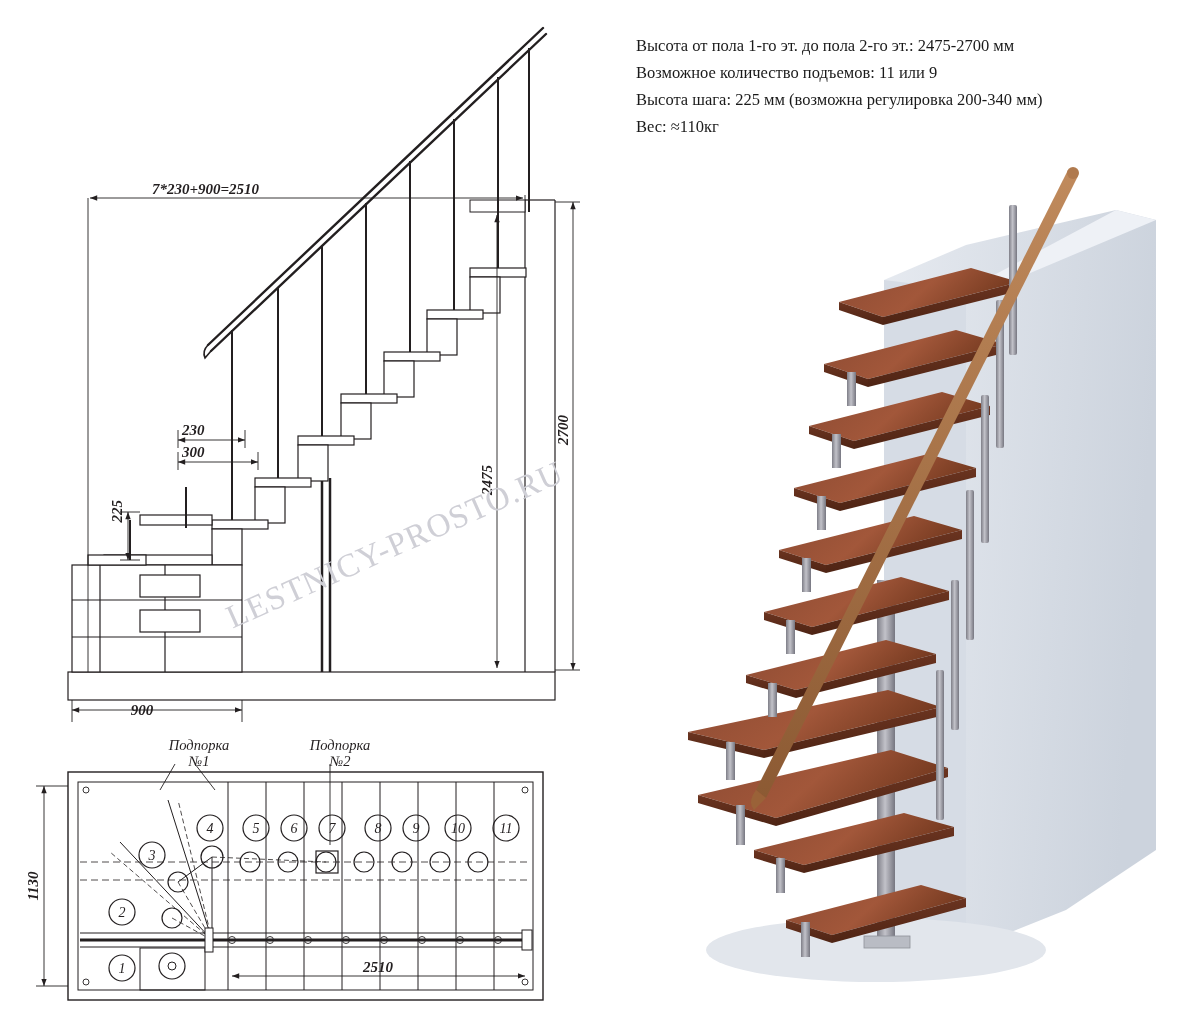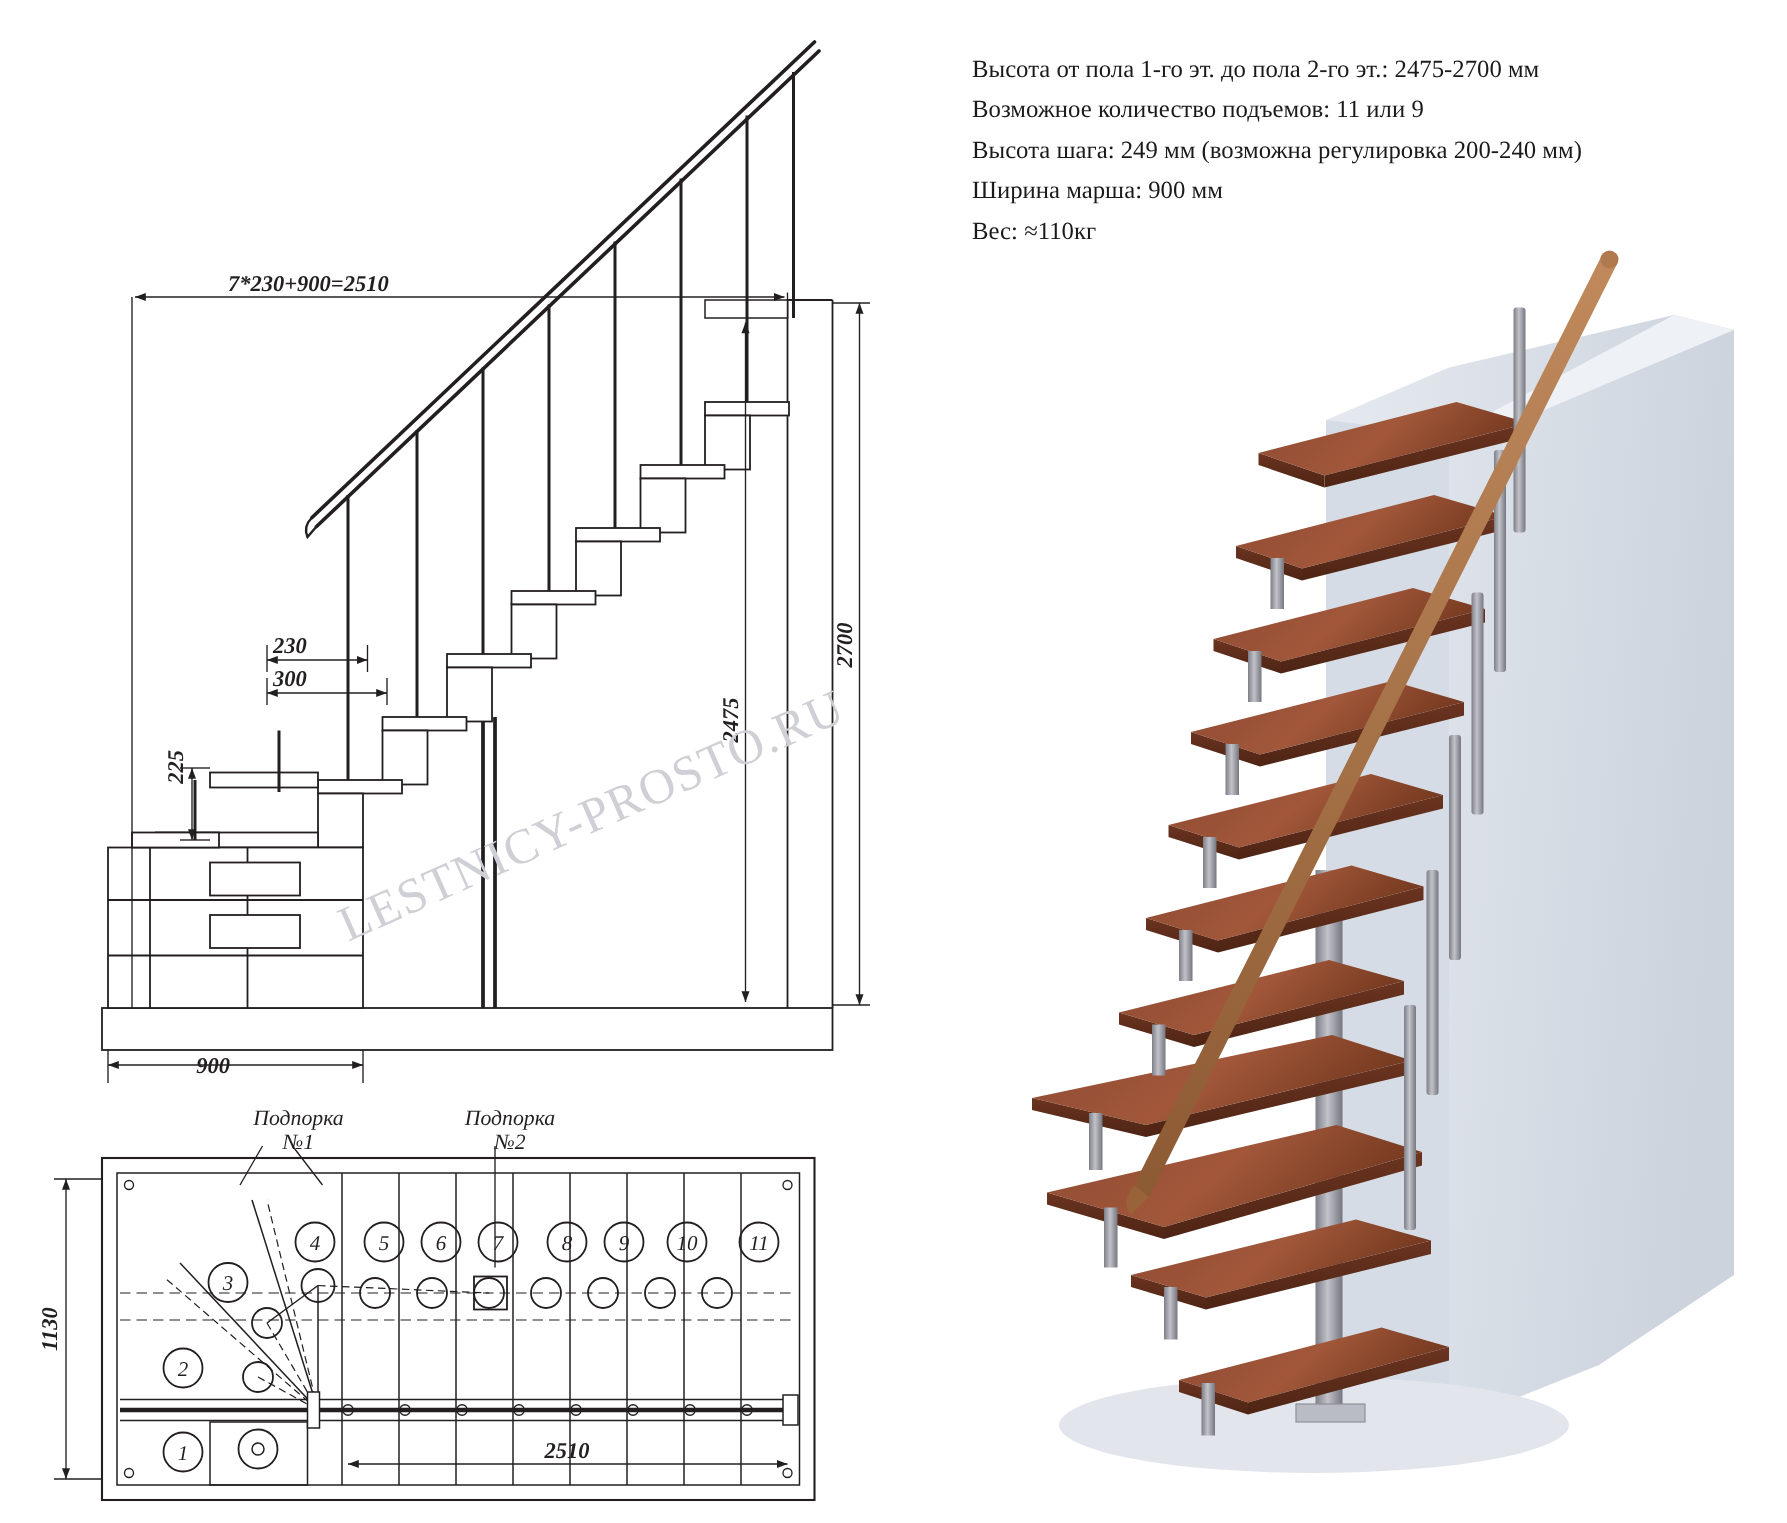--- a/index.html
+++ b/index.html
@@ -11,21 +11,21 @@
     overflow:hidden;
   }
   .root{position:absolute;inset:0;}
 
   
   .specs{
     position:absolute;left:636px;top:32px;width:545px;
     font-family:"Liberation Serif", serif;
     font-size:16.5px;color:#1a1a1a;line-height:27px;
   }
-  .specs div{white-space:nowrap;margin-left:12px;}
+  .specs div{white-space:nowrap;}
 
   
   .drawing{position:absolute;left:0;top:0;width:636px;height:1015px;}
   svg{display:block;}
 
   
   .watermark{
     position:absolute;left:395px;top:545px;
     transform:translate(-50%,-50%) rotate(-24deg);
     font-family:"Liberation Serif", serif;
@@ -39,22 +39,21 @@
   .lbl{font-family:"Liberation Serif", serif;}
 </style>
 </head>
 <body>
 
 <div class="root">
 
   <div class="specs">
     <div>Высота от пола 1-го эт. до пола 2-го эт.: 2475-2700 мм</div>
     <div>Возможное количество подъемов: 11 или 9</div>
-    <div>Высота шага: 249 мм (возможна регулировка 200-240 мм)</div>
-    <div>Ширина марша: 900 мм</div>
+    <div>Высота шага: 225 мм (возможна регулировка 200-340 мм)</div>
     <div>Вес: ≈110кг</div>
   </div>
 
   <div class="drawing">
     <svg width="636" height="1015" viewBox="0 0 636 1015" xmlns="http://www.w3.org/2000/svg">
       <defs>
         <marker id="arr" markerWidth="9" markerHeight="9" refX="8" refY="3" orient="auto">
           <path d="M0,0 L8,3 L0,6 z" fill="#231f20"></path>
         </marker>
         <marker id="arrS" markerWidth="9" markerHeight="9" refX="0" refY="3" orient="auto">

